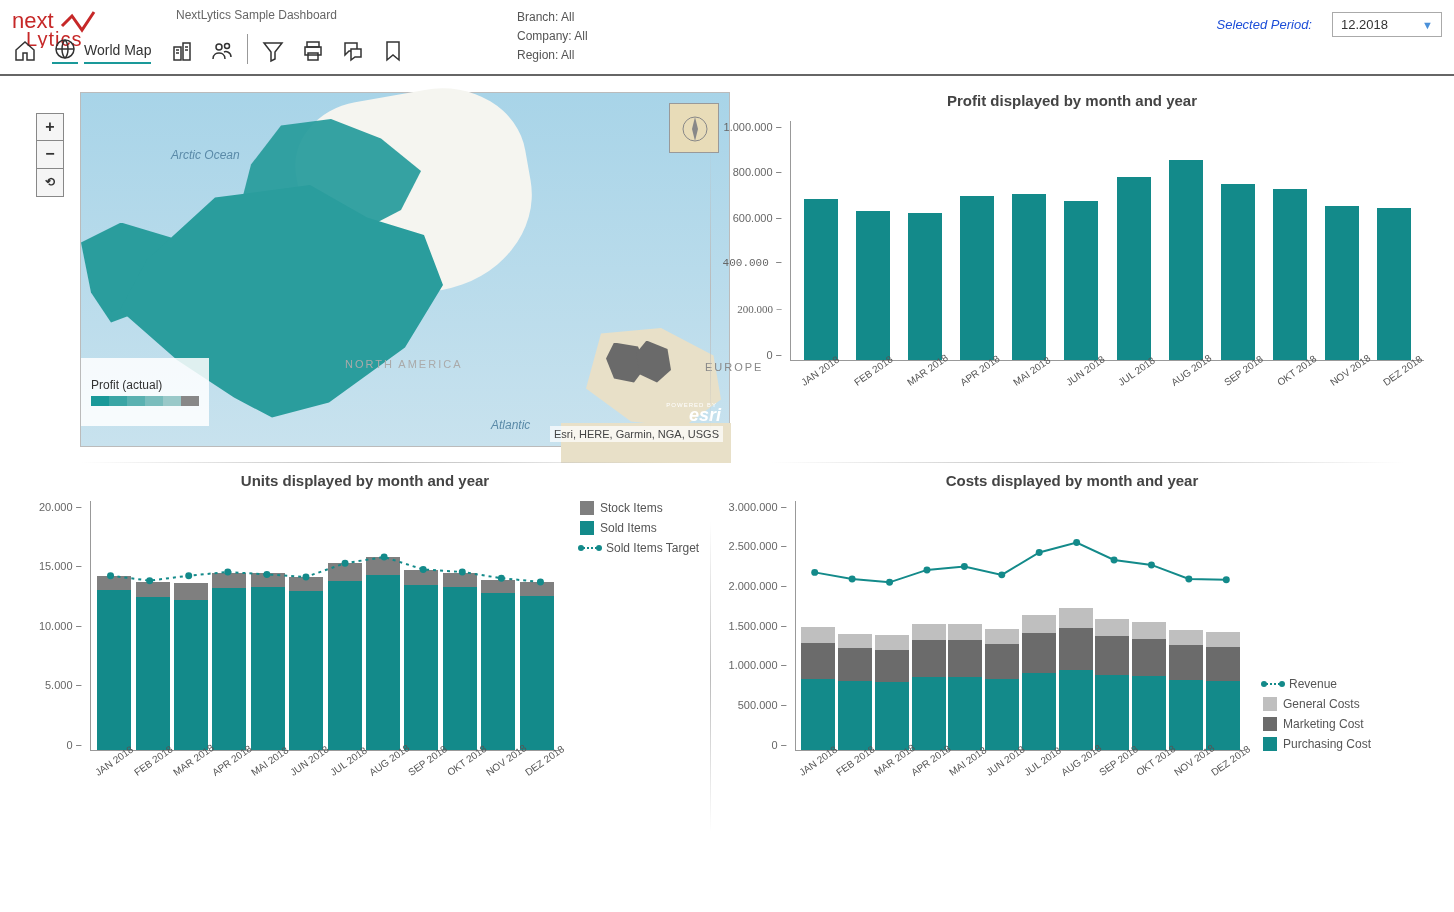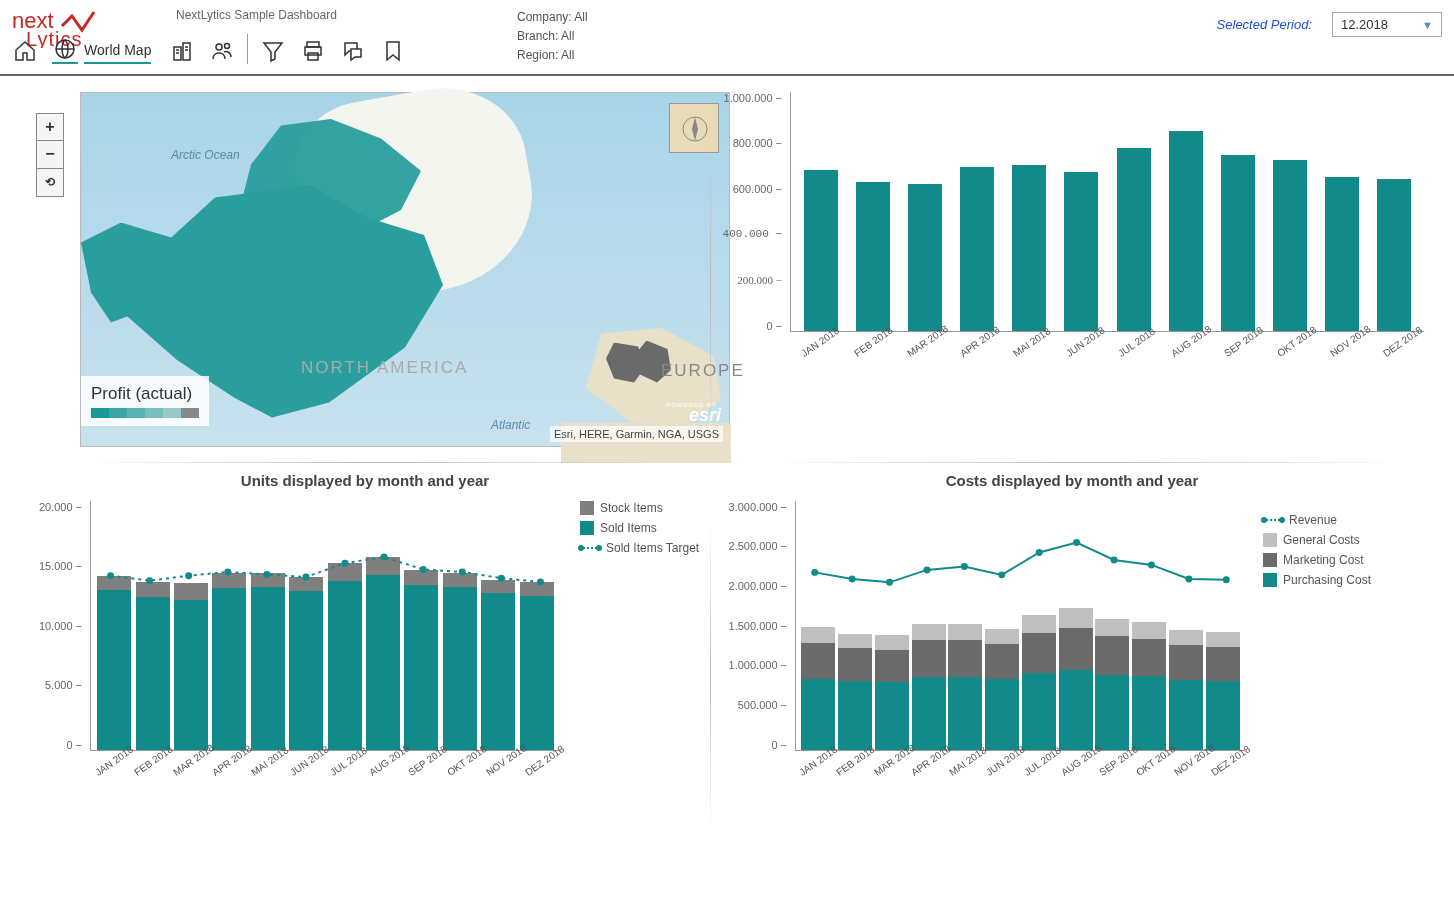--- a/index.html
+++ b/index.html
@@ -38,22 +38,22 @@
   .map-land { position: absolute; }
   .greenland { left: 220px; top: 0; width: 230px; height: 200px; background: #f5f5f0; border-radius: 40% 50% 60% 70%; transform: rotate(-10deg); }
   .na { left: 20px; top: 80px; width: 380px; height: 250px; background: #2a9d9d; clip-path: polygon(12% 35%, 30% 10%, 55% 5%, 70% 18%, 85% 25%, 90% 45%, 80% 70%, 60% 92%, 45% 98%, 35% 90%, 20% 75%, 5% 55%); }
   .alaska { left: 0; top: 130px; width: 100px; height: 100px; background: #2a9d9d; clip-path: polygon(0 20%, 40% 0, 90% 15%, 100% 50%, 70% 85%, 30% 100%, 10% 70%); }
   .canada-islands { left: 150px; top: 20px; width: 200px; height: 130px; background: #2a9d9d; clip-path: polygon(10% 40%, 25% 10%, 50% 5%, 75% 20%, 95% 45%, 85% 75%, 60% 95%, 30% 90%, 5% 70%); opacity: 0.95; }
   .europe { left: 490px; top: 230px; width: 150px; height: 110px; background: #e8e0c8; clip-path: polygon(20% 10%, 60% 5%, 95% 30%, 100% 70%, 75% 95%, 40% 90%, 10% 60%); }
   .eu-hl { position: absolute; left: 525px; top: 250px; width: 40px; height: 40px; background: #6a6a6a; clip-path: polygon(20% 0, 80% 10%, 100% 60%, 70% 100%, 20% 90%, 0 40%); }
   .eu-hl2 { position: absolute; left: 555px; top: 248px; width: 35px; height: 42px; background: #6a6a6a; clip-path: polygon(30% 0, 90% 20%, 100% 70%, 60% 100%, 10% 80%, 0 30%); }
   .africa-tip { left: 480px; top: 330px; width: 170px; height: 40px; background: #e8e0c8; }
   .ocean-label { position: absolute; font-style: italic; color: #5a8aa8; font-size: 12px; }
-  .cont-label { position: absolute; color: #aaa; font-size: 17px; letter-spacing: 2px; }
-  .map-legend { position: absolute; left: 0; bottom: 20px; background: rgba(255,255,255,0.85); padding: 8px 10px; font-size: 17px; }
+  .cont-label { position: absolute; color: #aaa; font-size: 11px; letter-spacing: 2px; margin-left: 44px; }
+  .map-legend { position: absolute; left: 0; bottom: 20px; background: rgba(255,255,255,0.85); padding: 20px 10px; font-size: 12px; }
   .legend-grad { display: flex; margin-top: 4px; }
   .legend-grad span { width: 18px; height: 10px; }
   .map-attrib { position: absolute; right: 6px; bottom: 4px; font-size: 11px; color: #444; background: rgba(255,255,255,0.7); padding: 2px 4px; }
   .esri-logo { position: absolute; right: 8px; bottom: 20px; color: #fff; font-weight: bold; font-size: 18px; font-style: italic; }
   .esri-small { position: absolute; right: 12px; bottom: 38px; color: #fff; font-size: 6px; letter-spacing: 1px; }
   
   
   .chart-title { text-align: center; font-size: 15px; font-weight: bold; color: #444; margin-bottom: 12px; }
   .chart-area { position: relative; display: flex; }
   .y-axis { display: flex; flex-direction: column; justify-content: space-between; align-items: flex-end; font-size: 11px; color: #666; padding-right: 8px; }
@@ -78,22 +78,22 @@
 <div class="header">
   <div class="logo">
     <svg width="150" height="40" viewBox="0 0 150 40">
       <text x="0" y="20" font-size="22" font-family="Arial" fill="#c62828" font-weight="300">next</text>
       <path d="M 50 18 L 60 8 L 70 22 L 82 4" stroke="#c62828" stroke-width="3" fill="none"></path>
       <text x="14" y="38" font-size="20" font-family="Arial" fill="#c62828" font-weight="300" letter-spacing="1">Lytics</text>
     </svg>
   </div>
   <div class="app-title">NextLytics Sample Dashboard</div>
   <div class="filters-info">
+    <div>Branch: All</div>
     <div>Company: All</div>
-    <div>Branch: All</div>
     <div>Region: All</div>
   </div>
   <div class="period-sel">
     <span class="period-label">Selected Period:</span>
     <div class="period-dropdown">
       <span>12.2018</span>
       <span class="chev">▼</span>
     </div>
   </div>
 </div>
@@ -200,20 +200,21 @@
           </div>
       </div>
       <div class="esri-small">POWERED BY</div>
       <div class="esri-logo">esri</div>
       <div class="map-attrib">Esri, HERE, Garmin, NGA, USGS</div>
     </div>
   </div>
 
   <div class="panel">
     <div class="vgrad-divider"></div>
+    <div class="chart-title">Profit displayed by month and year</div>
     <div class="chart-area" style="height:240px;">
       <div class="y-axis" id="profit-y" style="height:240px;width:70px;">
           <div style="white-space: nowrap;">1.000.000 −</div>
           <div style="white-space: nowrap;">800.000 −</div>
           <div style="white-space: nowrap;">600.000 −</div>
           <div style="white-space: nowrap; font-family: Liberation Mono, monospace;">400.000 −</div>
           <div style="white-space: nowrap; font-family: Liberation Serif, serif;">200.000 −</div>
           <div style="white-space: nowrap;">0 −</div>
         </div>
       <div class="plot" style="height:240px;">
@@ -468,21 +469,21 @@
             <circle cx="168.75" cy="65.83333333333331" r="3.5" fill="#138a8a"></circle>
             <circle cx="206.25" cy="74.16666666666666" r="3.5" fill="#138a8a"></circle>
             <circle cx="243.75" cy="51.66666666666666" r="3.5" fill="#138a8a"></circle>
             <circle cx="281.25" cy="41.66666666666666" r="3.5" fill="#138a8a"></circle>
             <circle cx="318.75" cy="59.166666666666686" r="3.5" fill="#138a8a"></circle>
             <circle cx="356.25" cy="64.16666666666669" r="3.5" fill="#138a8a"></circle>
             <circle cx="393.75" cy="78.33333333333334" r="3.5" fill="#138a8a"></circle>
             <circle cx="431.25" cy="79.16666666666666" r="3.5" fill="#138a8a"></circle>
           </svg>
       </div>
-      <div class="legend" id="costs-legend" style="position:static;margin-left:18px;margin-top:12px;">
+      <div class="legend" id="costs-legend" style="position:static;margin-left:18px;margin-top:12px;justify-content:flex-end;">
           <div class="legend-item">
             <div class="legend-line"></div>
             <span>Revenue</span>
           </div>
           <div class="legend-item">
             <div class="legend-sw" style="background: rgb(191, 191, 191);"></div>
             <span>General Costs</span>
           </div>
           <div class="legend-item">
             <div class="legend-sw" style="background: rgb(107, 107, 107);"></div>

